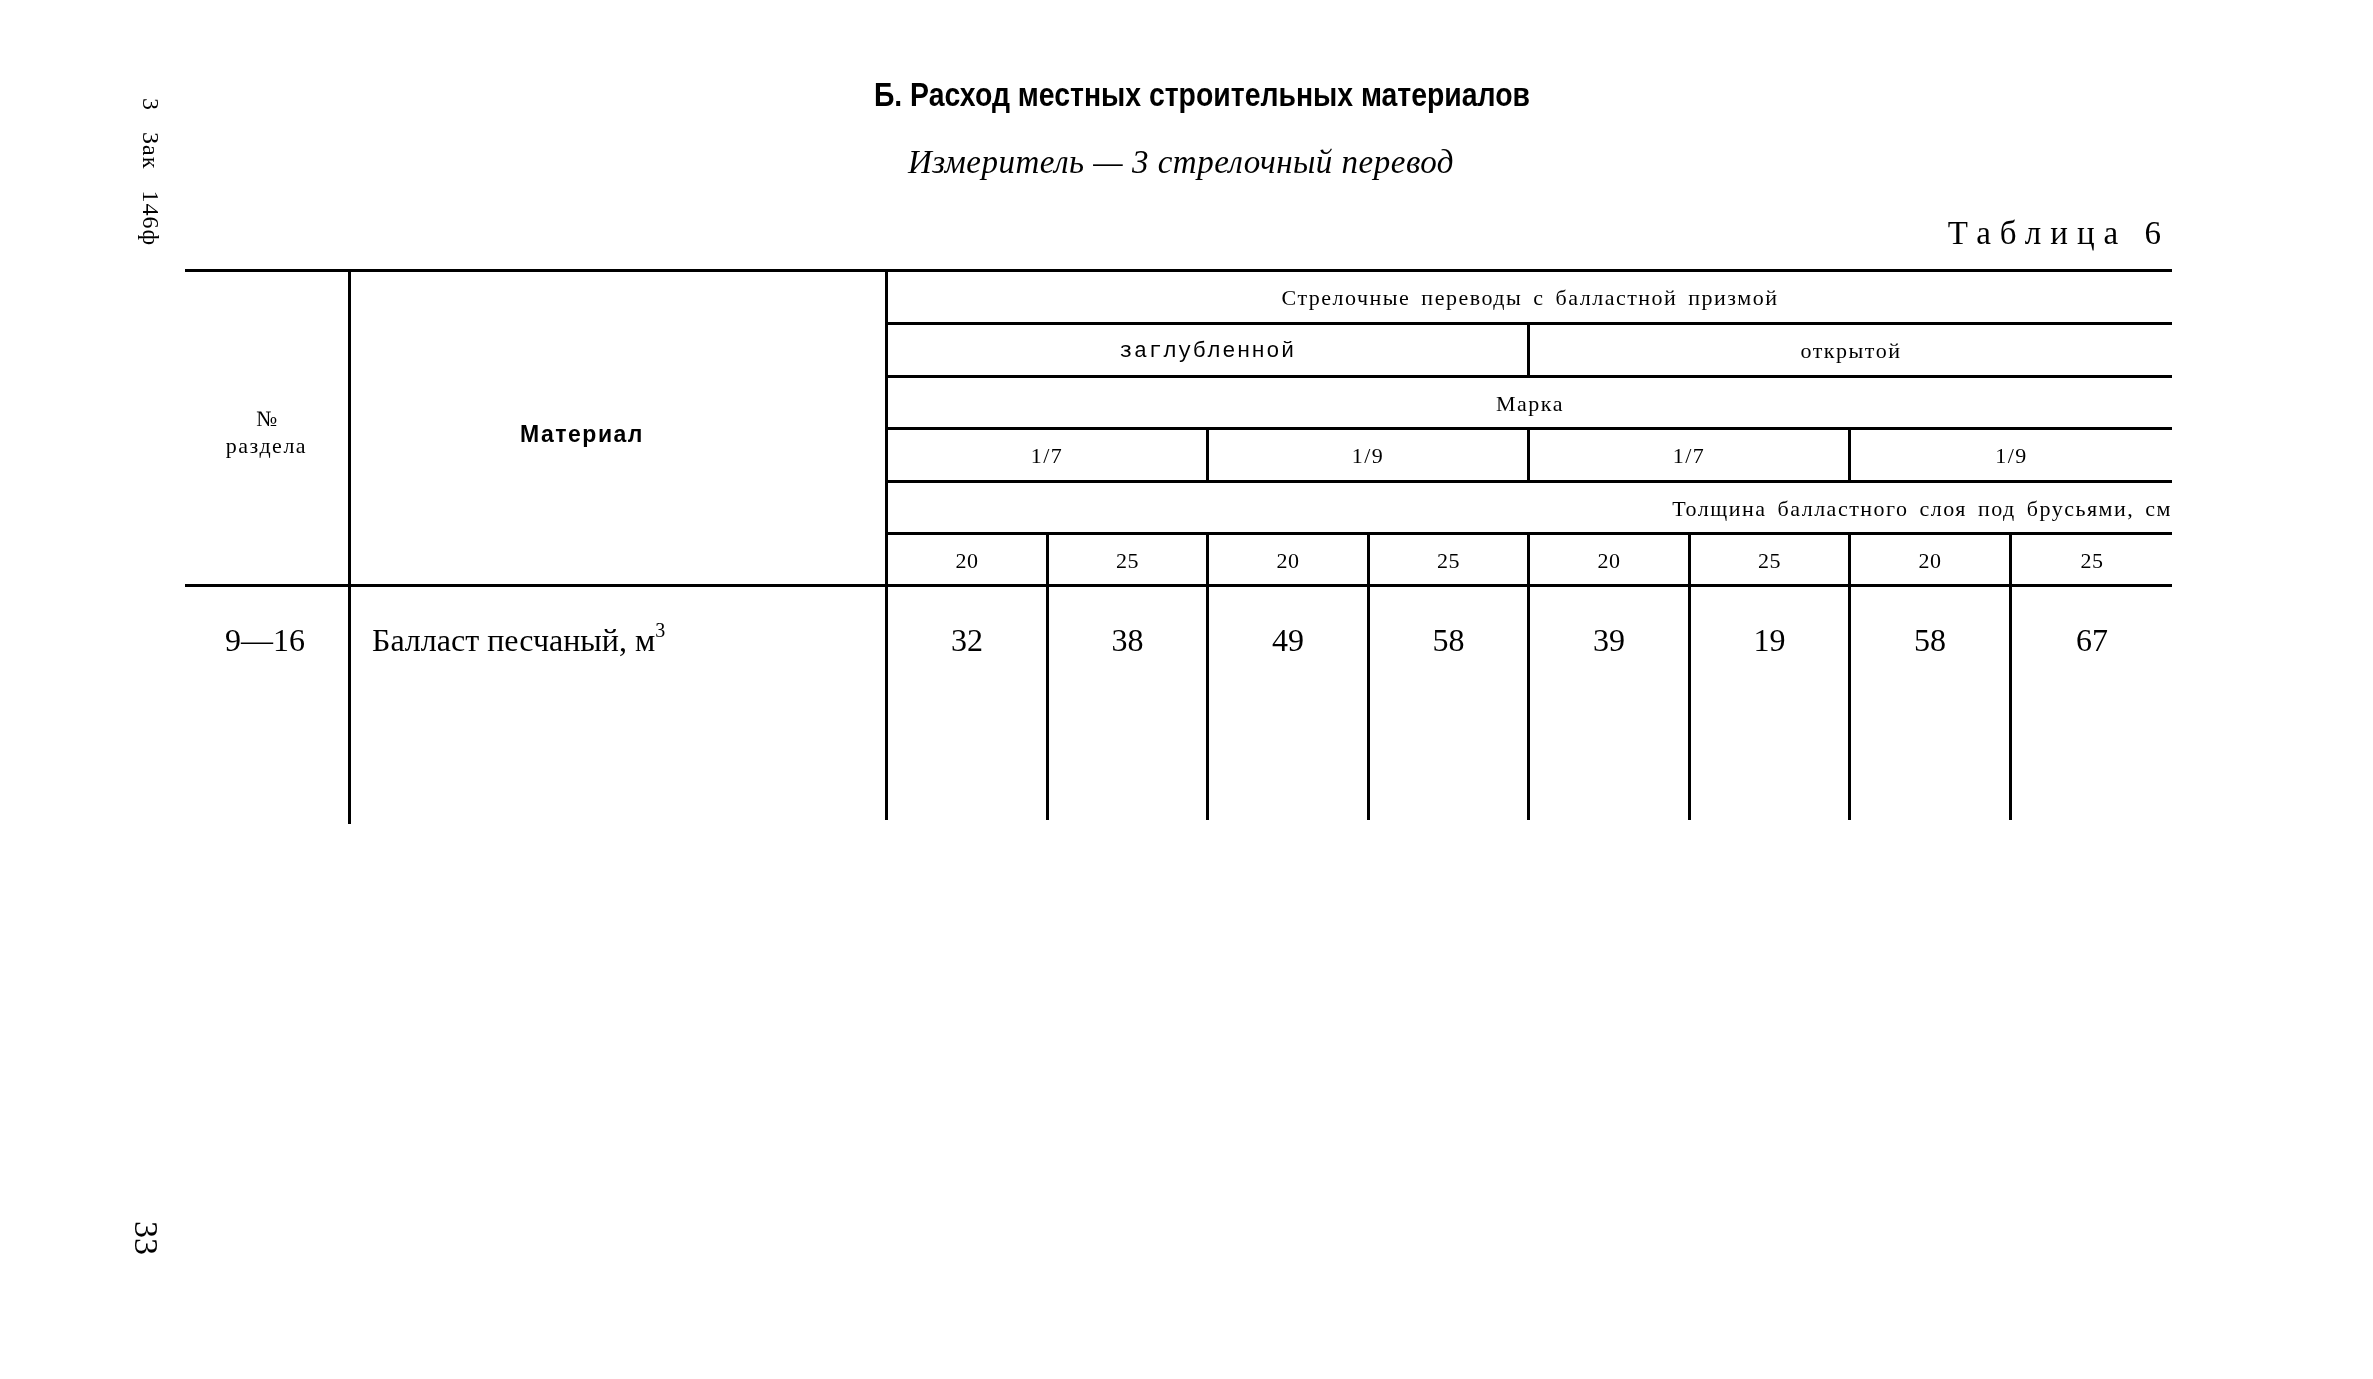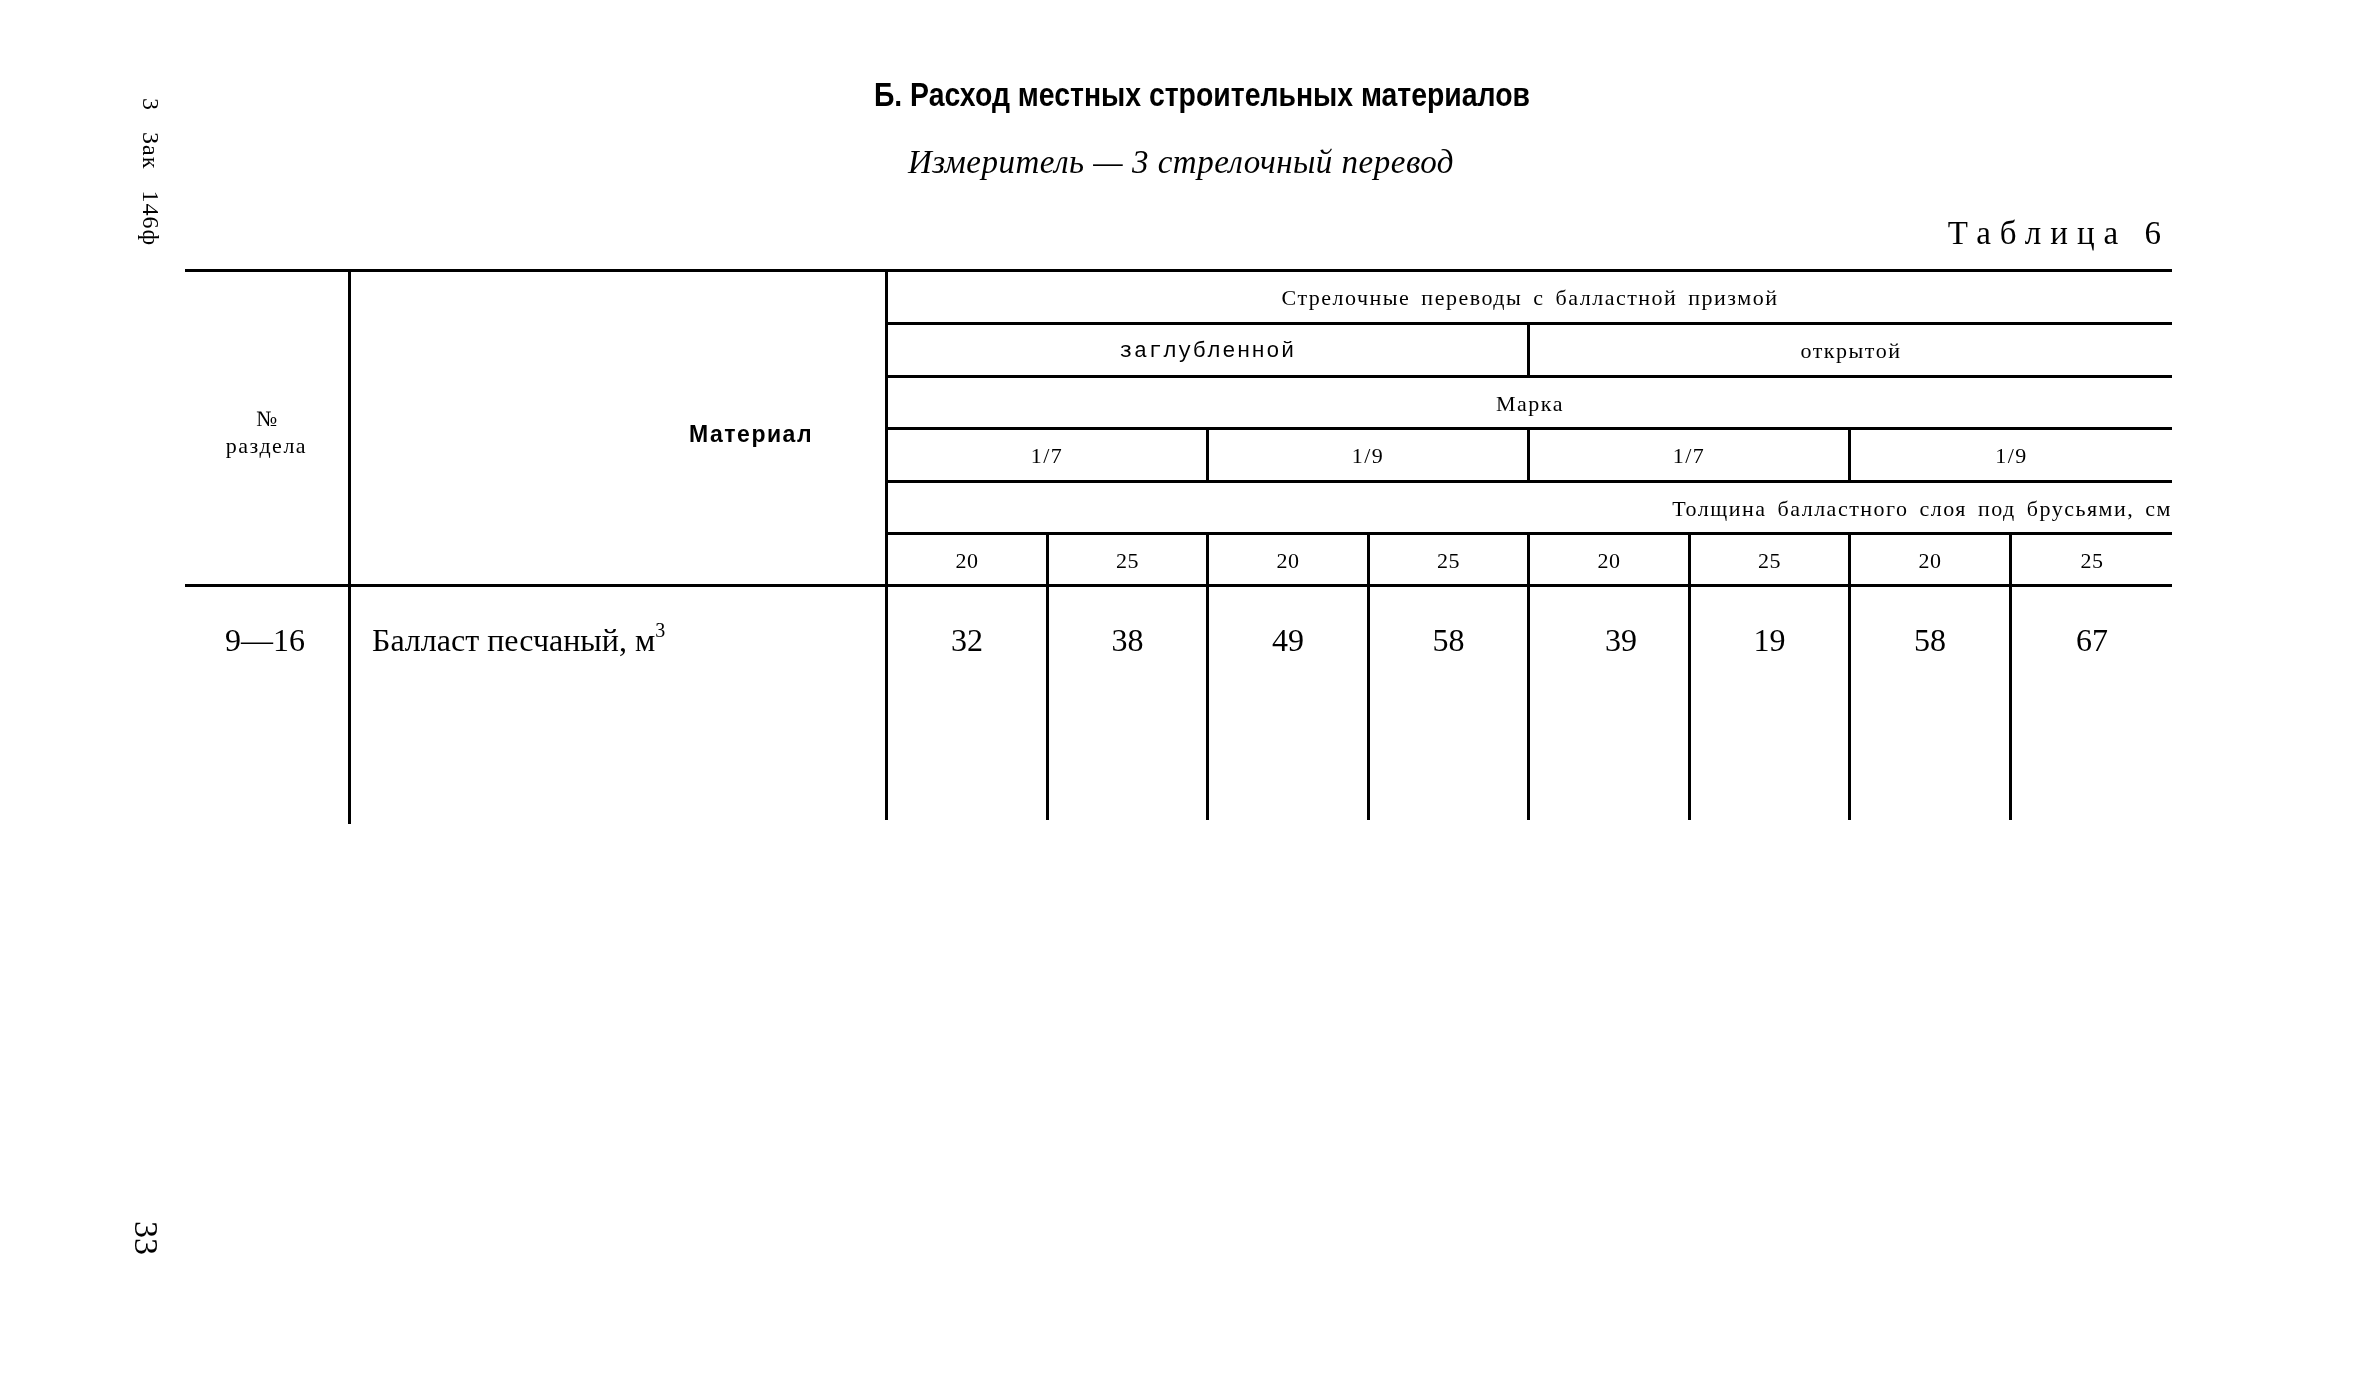--- a/index.html
+++ b/index.html
@@ -143,21 +143,21 @@
   <div class="vrule" style="left:1046px; top:533px; height:287px;"></div>
   <div class="vrule" style="left:1206px; top:533px; height:287px;"></div>
   <div class="vrule" style="left:1367px; top:533px; height:287px;"></div>
   <div class="vrule" style="left:1527px; top:533px; height:287px;"></div>
   <div class="vrule" style="left:1688px; top:533px; height:287px;"></div>
   <div class="vrule" style="left:1848px; top:533px; height:287px;"></div>
   <div class="vrule" style="left:2009px; top:533px; height:287px;"></div>
 
   <div class="cell-text" style="left:185px; width:163px; top:419px; letter-spacing:0;">№</div>
   <div class="cell-text" style="left:185px; width:163px; top:446px;">раздела</div>
-  <div class="cell-text head-bold" style="left:351px; width:462px; top:434px;text-align:right;">Материал</div>
+  <div class="cell-text head-bold" style="left:351px; width:462px; top:434px;">Материал</div>
 
   <div class="cell-text" style="left:888px; width:1284px; top:298px;">Стрелочные переводы с балластной призмой</div>
 
   <div class="cell-text" style="left:888px; width:639px; top:351px;font-family:Liberation Mono, monospace;">заглубленной</div>
   <div class="cell-text" style="left:1530px; width:642px; top:351px;">открытой</div>
 
   <div class="cell-text" style="left:888px; width:1284px; top:404px;">Марка</div>
 
   <div class="cell-text" style="left:888px; width:318px; top:456px;">1/7</div>
   <div class="cell-text" style="left:1209px; width:318px; top:456px;">1/9</div>
@@ -178,18 +178,18 @@
   <div>
     <div class="data-text data-num" style="left:185px; width:160px; top:640px; ">9—16</div>
     <div class="data-text" style="left:372px; top:640px;">
       <span>Балласт песчаный, м</span><sup class="unit-exp">3</sup>
     </div>
 
     <div class="data-text data-num" style="left:888px; width:158px; top:640px;">32</div>
     <div class="data-text data-num" style="left:1049px; width:157px; top:640px;">38</div>
     <div class="data-text data-num" style="left:1209px; width:158px; top:640px;">49</div>
     <div class="data-text data-num" style="left:1370px; width:157px; top:640px;">58</div>
-    <div class="data-text data-num" style="left:1530px; width:158px; top:640px;padding-left:12px;">39</div>
+    <div class="data-text data-num" style="left:1530px; width:158px; top:640px;">39</div>
     <div class="data-text data-num" style="left:1691px; width:157px; top:640px;">19</div>
     <div class="data-text data-num" style="left:1851px; width:158px; top:640px;">58</div>
     <div class="data-text data-num" style="left:2012px; width:160px; top:640px;">67</div>
   </div>
 </div>
 
 </body></html>

